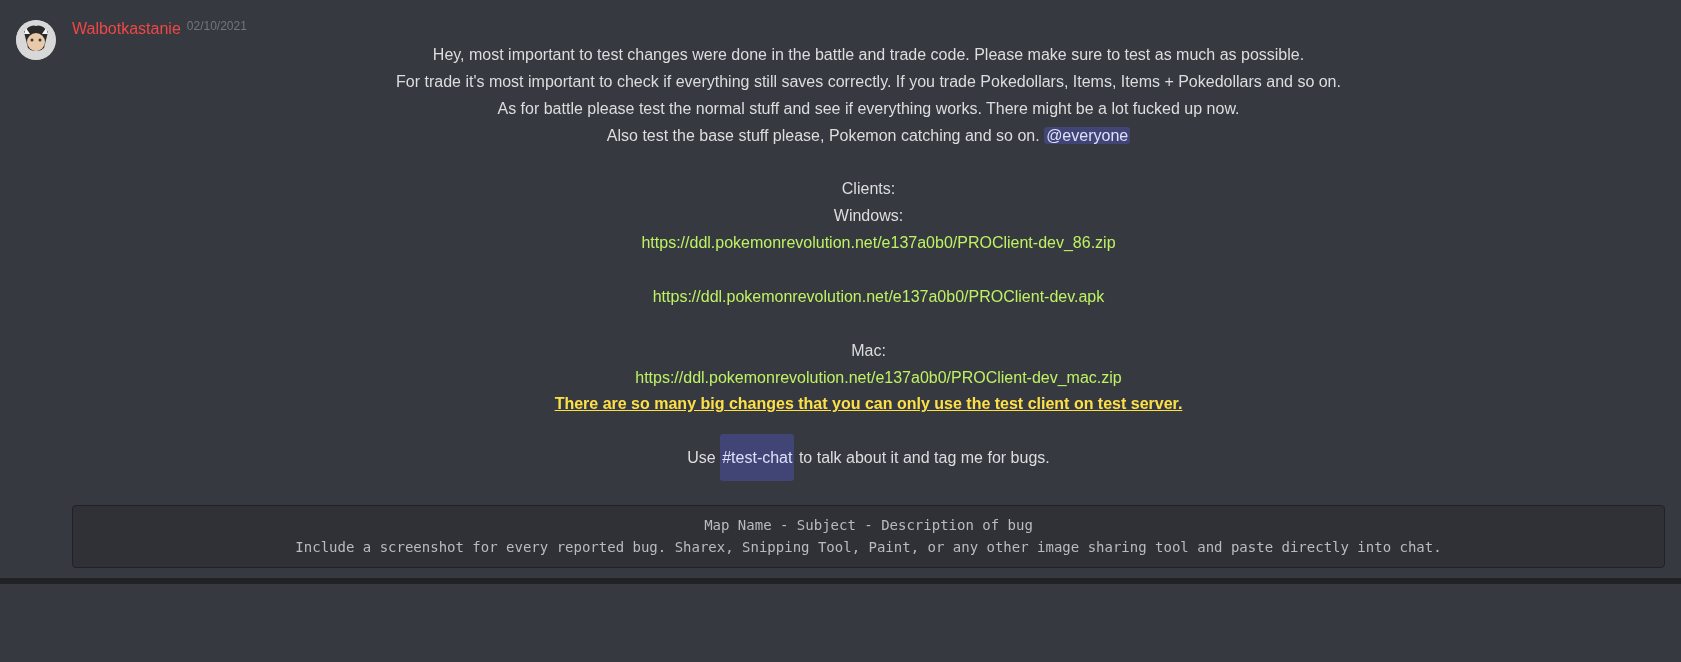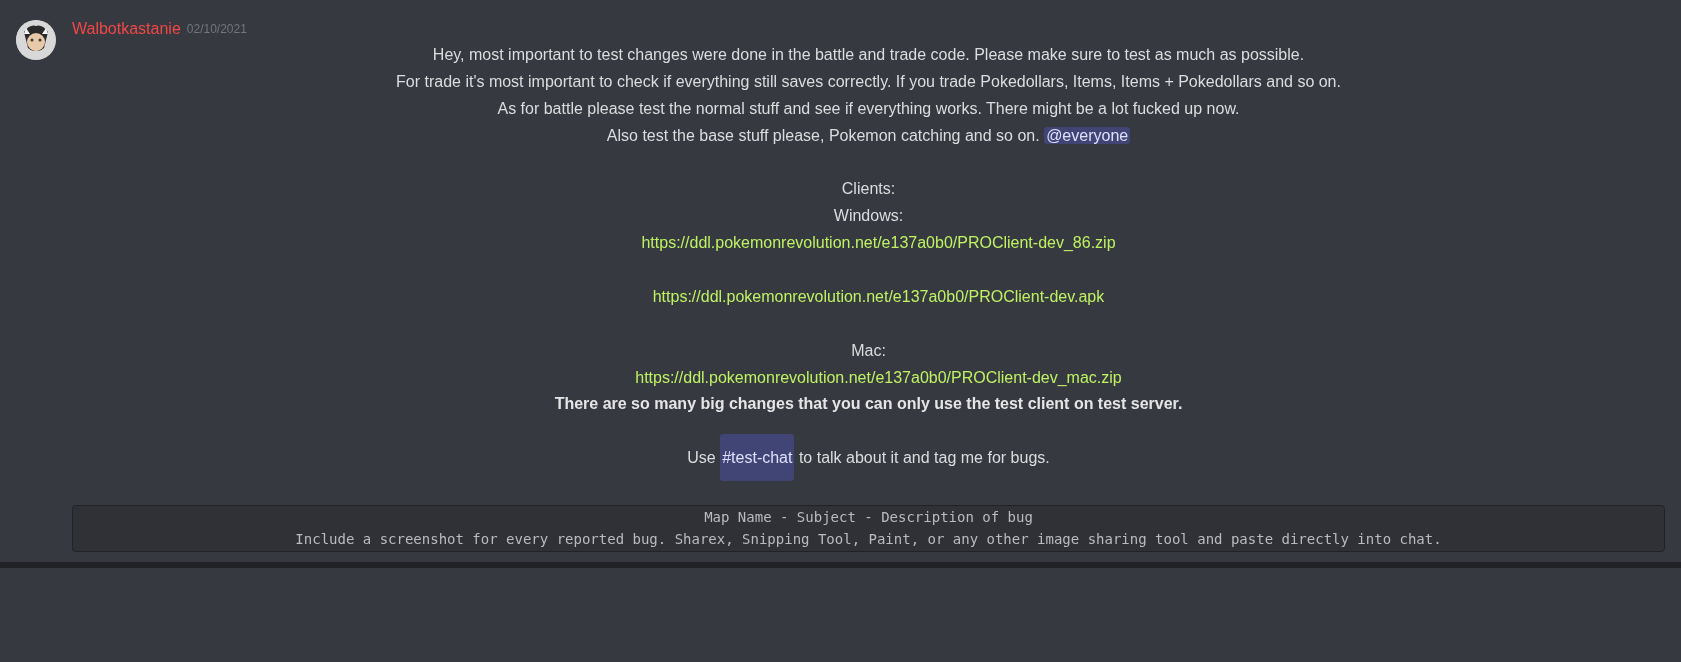--- a/index.html
+++ b/index.html
@@ -38,21 +38,21 @@
     .avatar svg {
       width: 40px;
       height: 40px;
     }
     .message-content {
       flex: 1;
       min-width: 0;
     }
     .header {
       display: flex;
-      align-items: center;
+      align-items: flex-start;
       margin-bottom: 2px;
     }
     .username {
       color: #f04747;
       font-weight: 500;
       font-size: 16px;
       margin-right: 6px;
     }
     .timestamp {
       color: #72767d;
@@ -84,27 +84,28 @@
     }
     .channel-mention {
       color: #dee0fc;
       background-color: rgba(88, 101, 242, 0.3);
       border-radius: 3px;
       padding: 15px 2px;
       font-weight: 500;
     }
     .bold {
       font-weight: 700;
-      color: #e5e5e5;
+      color: #fde047;
+      text-decoration: underline;
     }
     .code-block {
       background-color: #2f3136;
       border: 1px solid #202225;
       border-radius: 4px;
-      padding: 0;
+      padding: 8px;
       margin-top: 6px;
       font-family: Consolas, "Andale Mono WT", "Andale Mono", "Lucida Console", "Lucida Sans Typewriter", "DejaVu Sans Mono", "Bitstream Vera Sans Mono", "Liberation Mono", "Nimbus Mono L", Monaco, "Courier New", Courier, monospace;
       font-size: 14px;
       color: #b9bbbe;
       white-space: pre-wrap;
       line-height: 1.6;
     }
     .bottom-bar {
       height: 6px;
       background-color: #202225;

